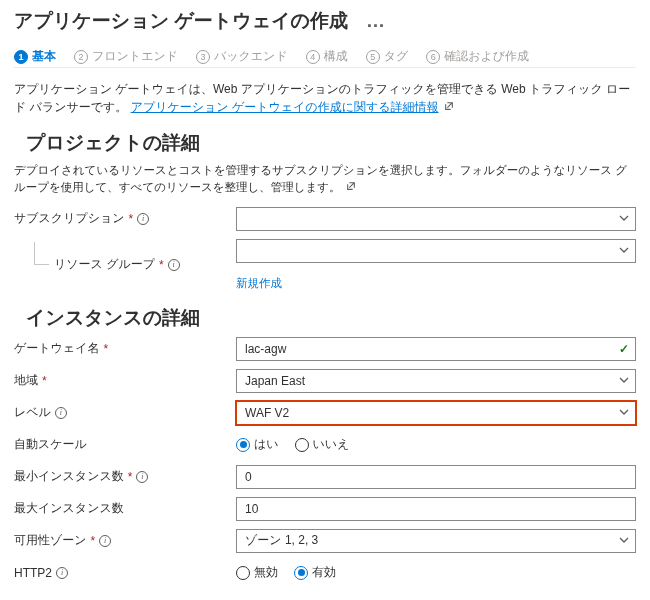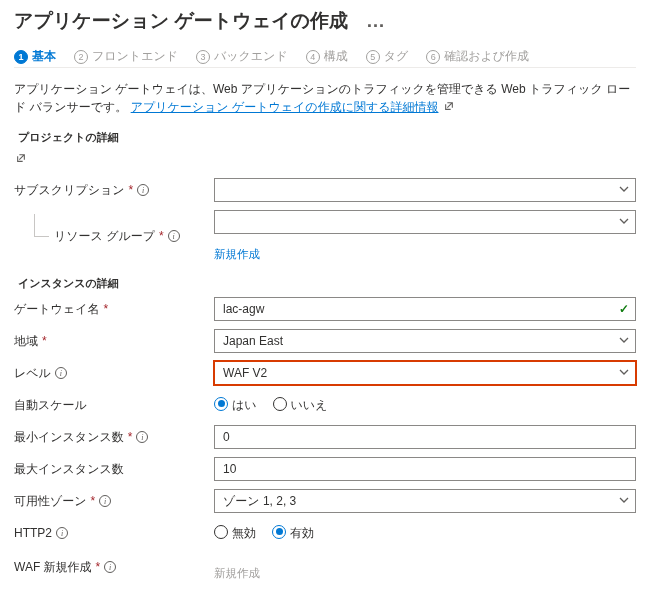--- a/index.html
+++ b/index.html
@@ -48,27 +48,28 @@
     justify-content: center;
     font-size: 9px;
   }
   .tab.active { color: #0078d4; font-weight: 600;}
   .tab.active .circle {
     background: #0078d4; border-color: #0078d4; color: #fff;
   }
   .intro { font-size: 12px; line-height: 1.5; margin-bottom: 14px; }
   .intro a { color: #0078d4; text-decoration: underline; }
   .extlink-icon svg { width: 10px; height: 10px; vertical-align: baseline; margin-left: 2px; }
-  h3.section { font-size: 11px; font-weight: 700; margin: 14px 4px 6px; }
+  h3.section { font-size: 19px; font-weight: 700; margin: 14px 12px 6px; }
   .section-desc { font-size: 11.5px; line-height: 1.5; margin-bottom: 10px; }
   .row {
     display: flex;
     align-items: center;
     margin-bottom: 8px;
     min-height: 24px;
+    gap: 22px;
   }
   .label-col {
     width: 200px;
     display: flex;
     align-items: center;
     gap: 4px;
     font-size: 12px;
     flex-shrink: 0;
   }
   .label-col.indent { padding-left: 40px; position: relative; }
@@ -118,21 +119,21 @@
     transform: translateY(-50%);
     color: #107c10;
     font-weight: bold;
   }
   .input { cursor: text; }
   .highlight-red { outline: 2px solid #d83b01; outline-offset: -1px; }
   .below-link { font-size: 11.5px; color: #0078d4; text-decoration: none; margin-top: 13px; display: inline-block; cursor: pointer;}
   .below-link.faded { color: #a19f9d; cursor: default;}
   .radio-group { display: flex; gap: 16px; align-items: center; height: 24px; }
   .radio {
-    display: flex; gap: 4px;
+    display: flex; align-items: center; gap: 4px;
     font-size: 12px;
     cursor: pointer;
   }
   .radio .dot {
     width: 14px; height: 14px;
     border: 1px solid #323130;
     border-radius: 50%;
     display: inline-flex;
     align-items: center;
     justify-content: center;
@@ -186,20 +187,21 @@
   <a href="#"><span>アプリケーション ゲートウェイの作成に関する詳細情報</span></a>
   <span class="extlink-icon">
     <svg viewBox="0 0 12 12">
         <path d="M4 2h6v6M10 2L4 8M2 4v6h6" fill="none" stroke="#605e5c" stroke-width="1.3"></path>
       </svg>
   </span>
 </div>
 
 <h3 class="section">プロジェクトの詳細</h3>
 <div class="section-desc">
+  <span>デプロイされているリソースとコストを管理するサブスクリプションを選択します。フォルダーのようなリソース グループを使用して、すべてのリソースを整理し、管理します。</span>
   <span class="extlink-icon">
     <svg viewBox="0 0 12 12">
         <path d="M4 2h6v6M10 2L4 8M2 4v6h6" fill="none" stroke="#605e5c" stroke-width="1.3"></path>
       </svg>
   </span>
 </div>
 
 <div class="row">
   <div class="label-col">
     <span>サブスクリプション</span>

